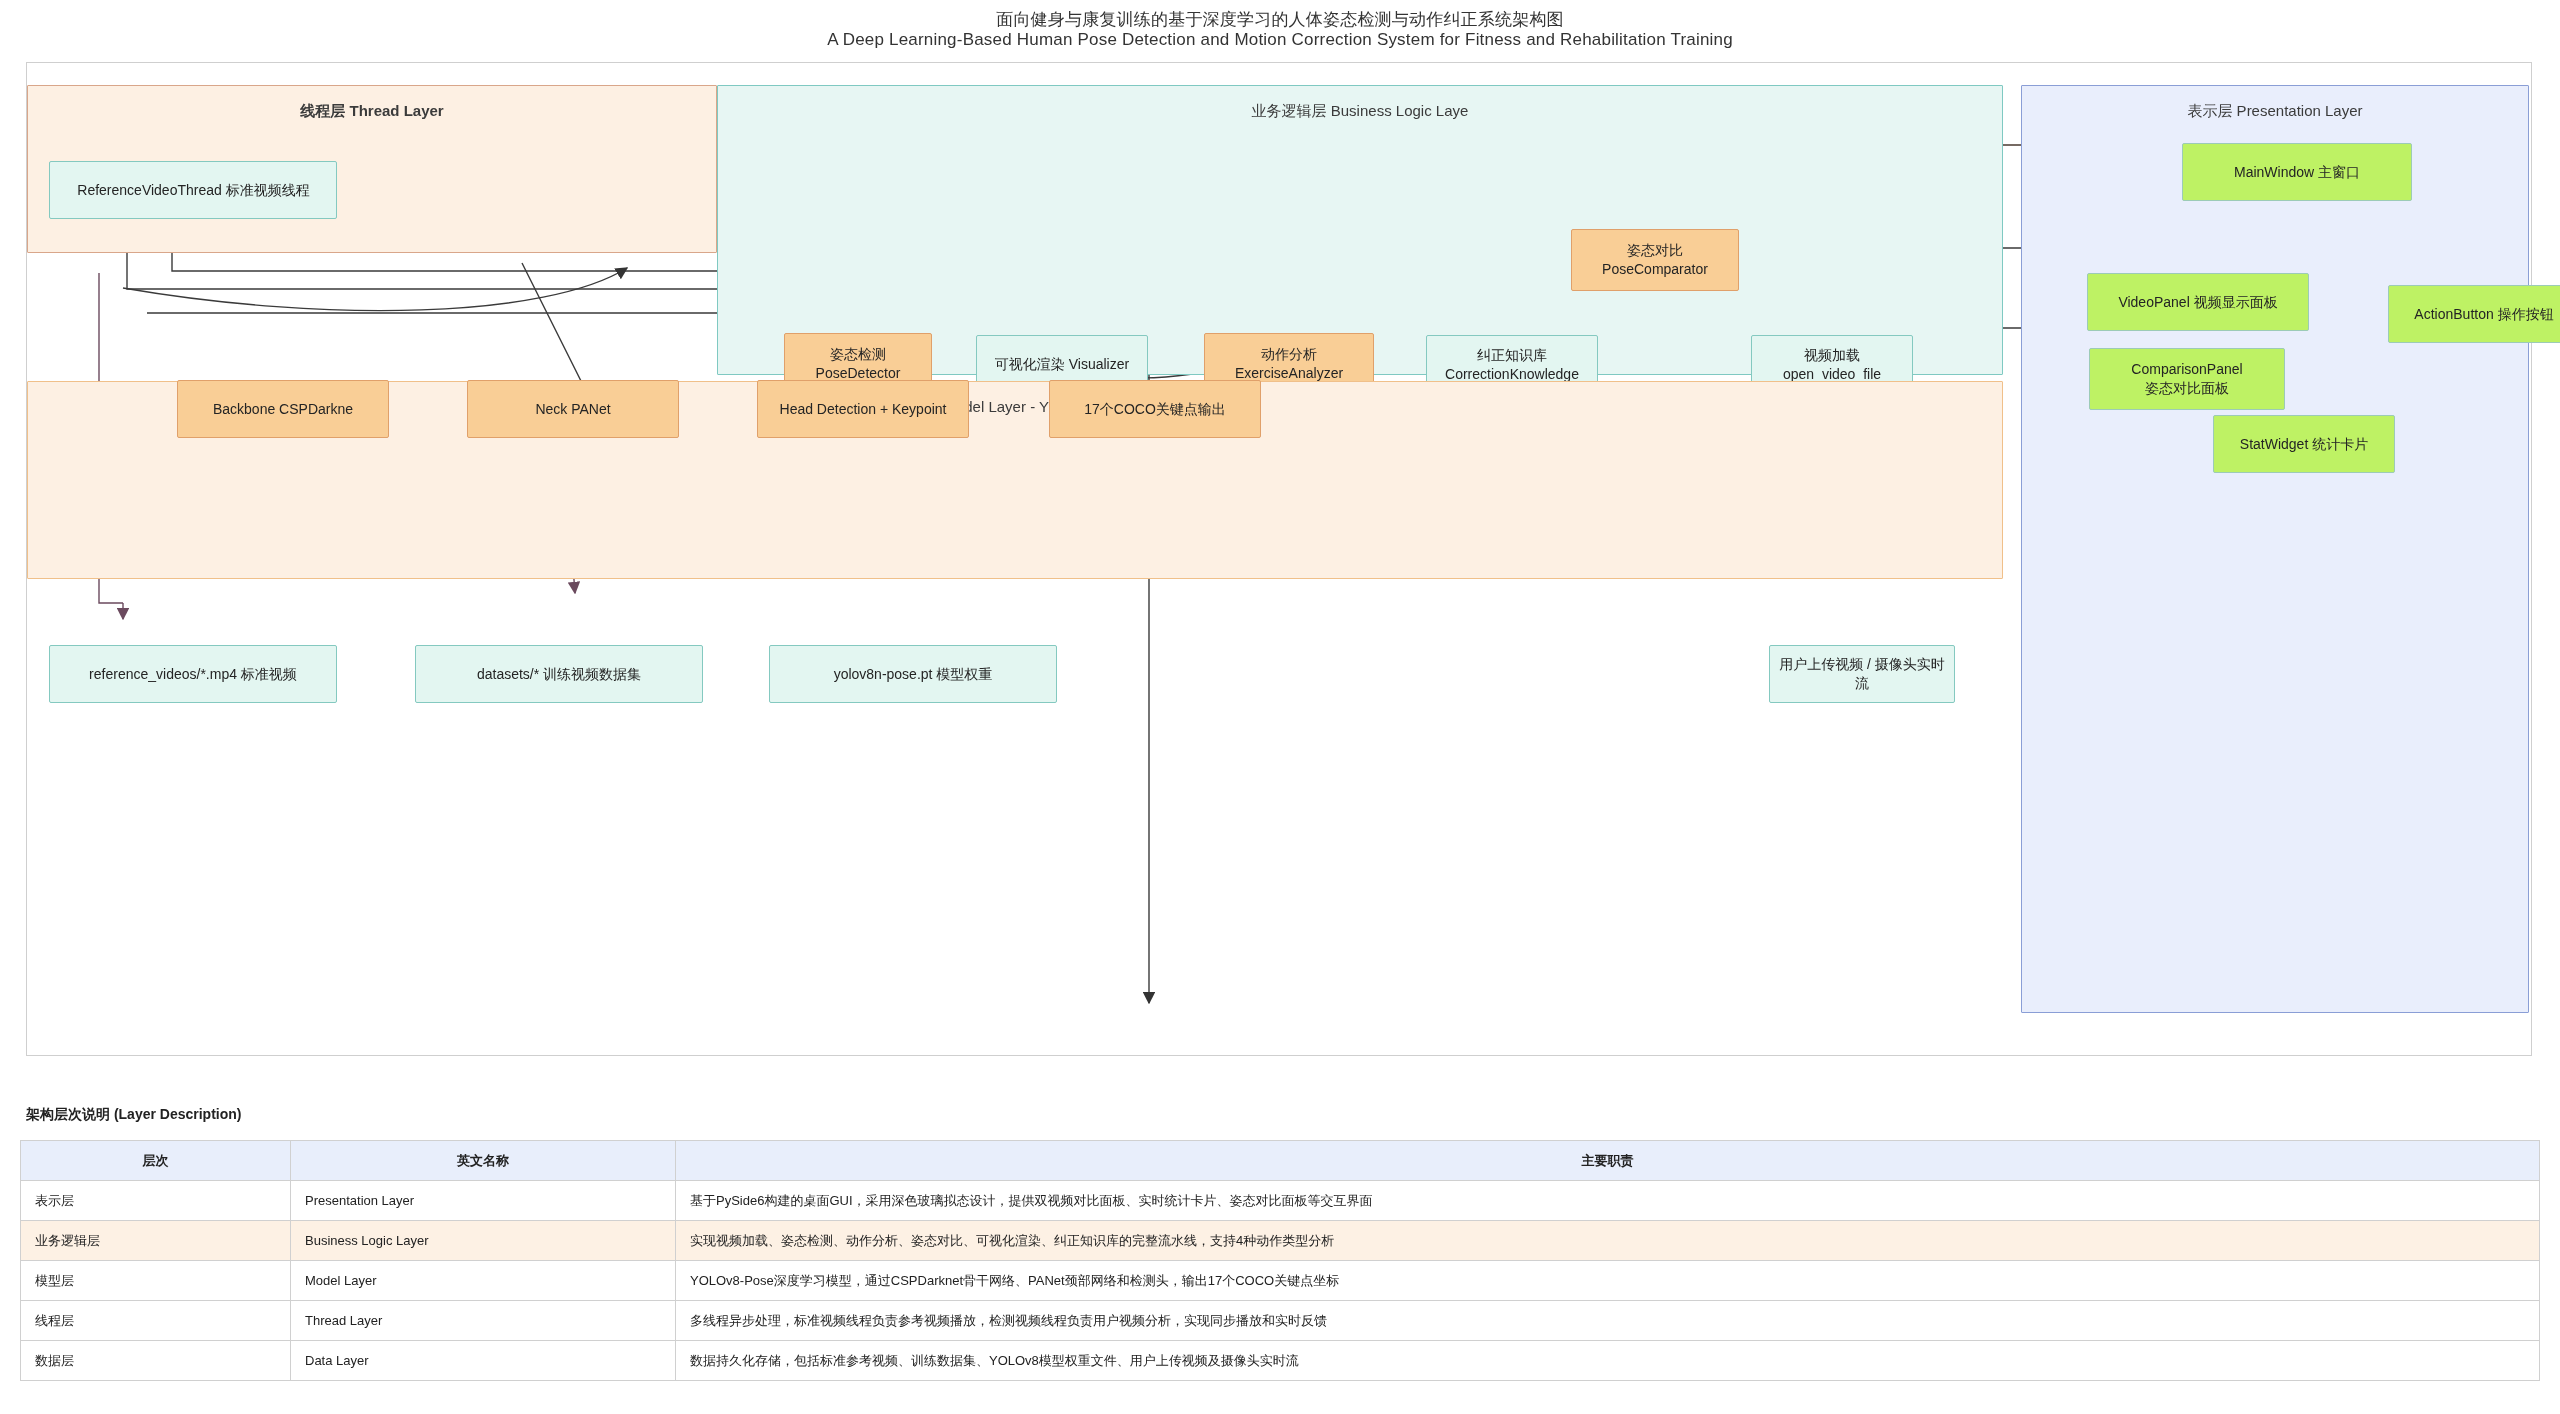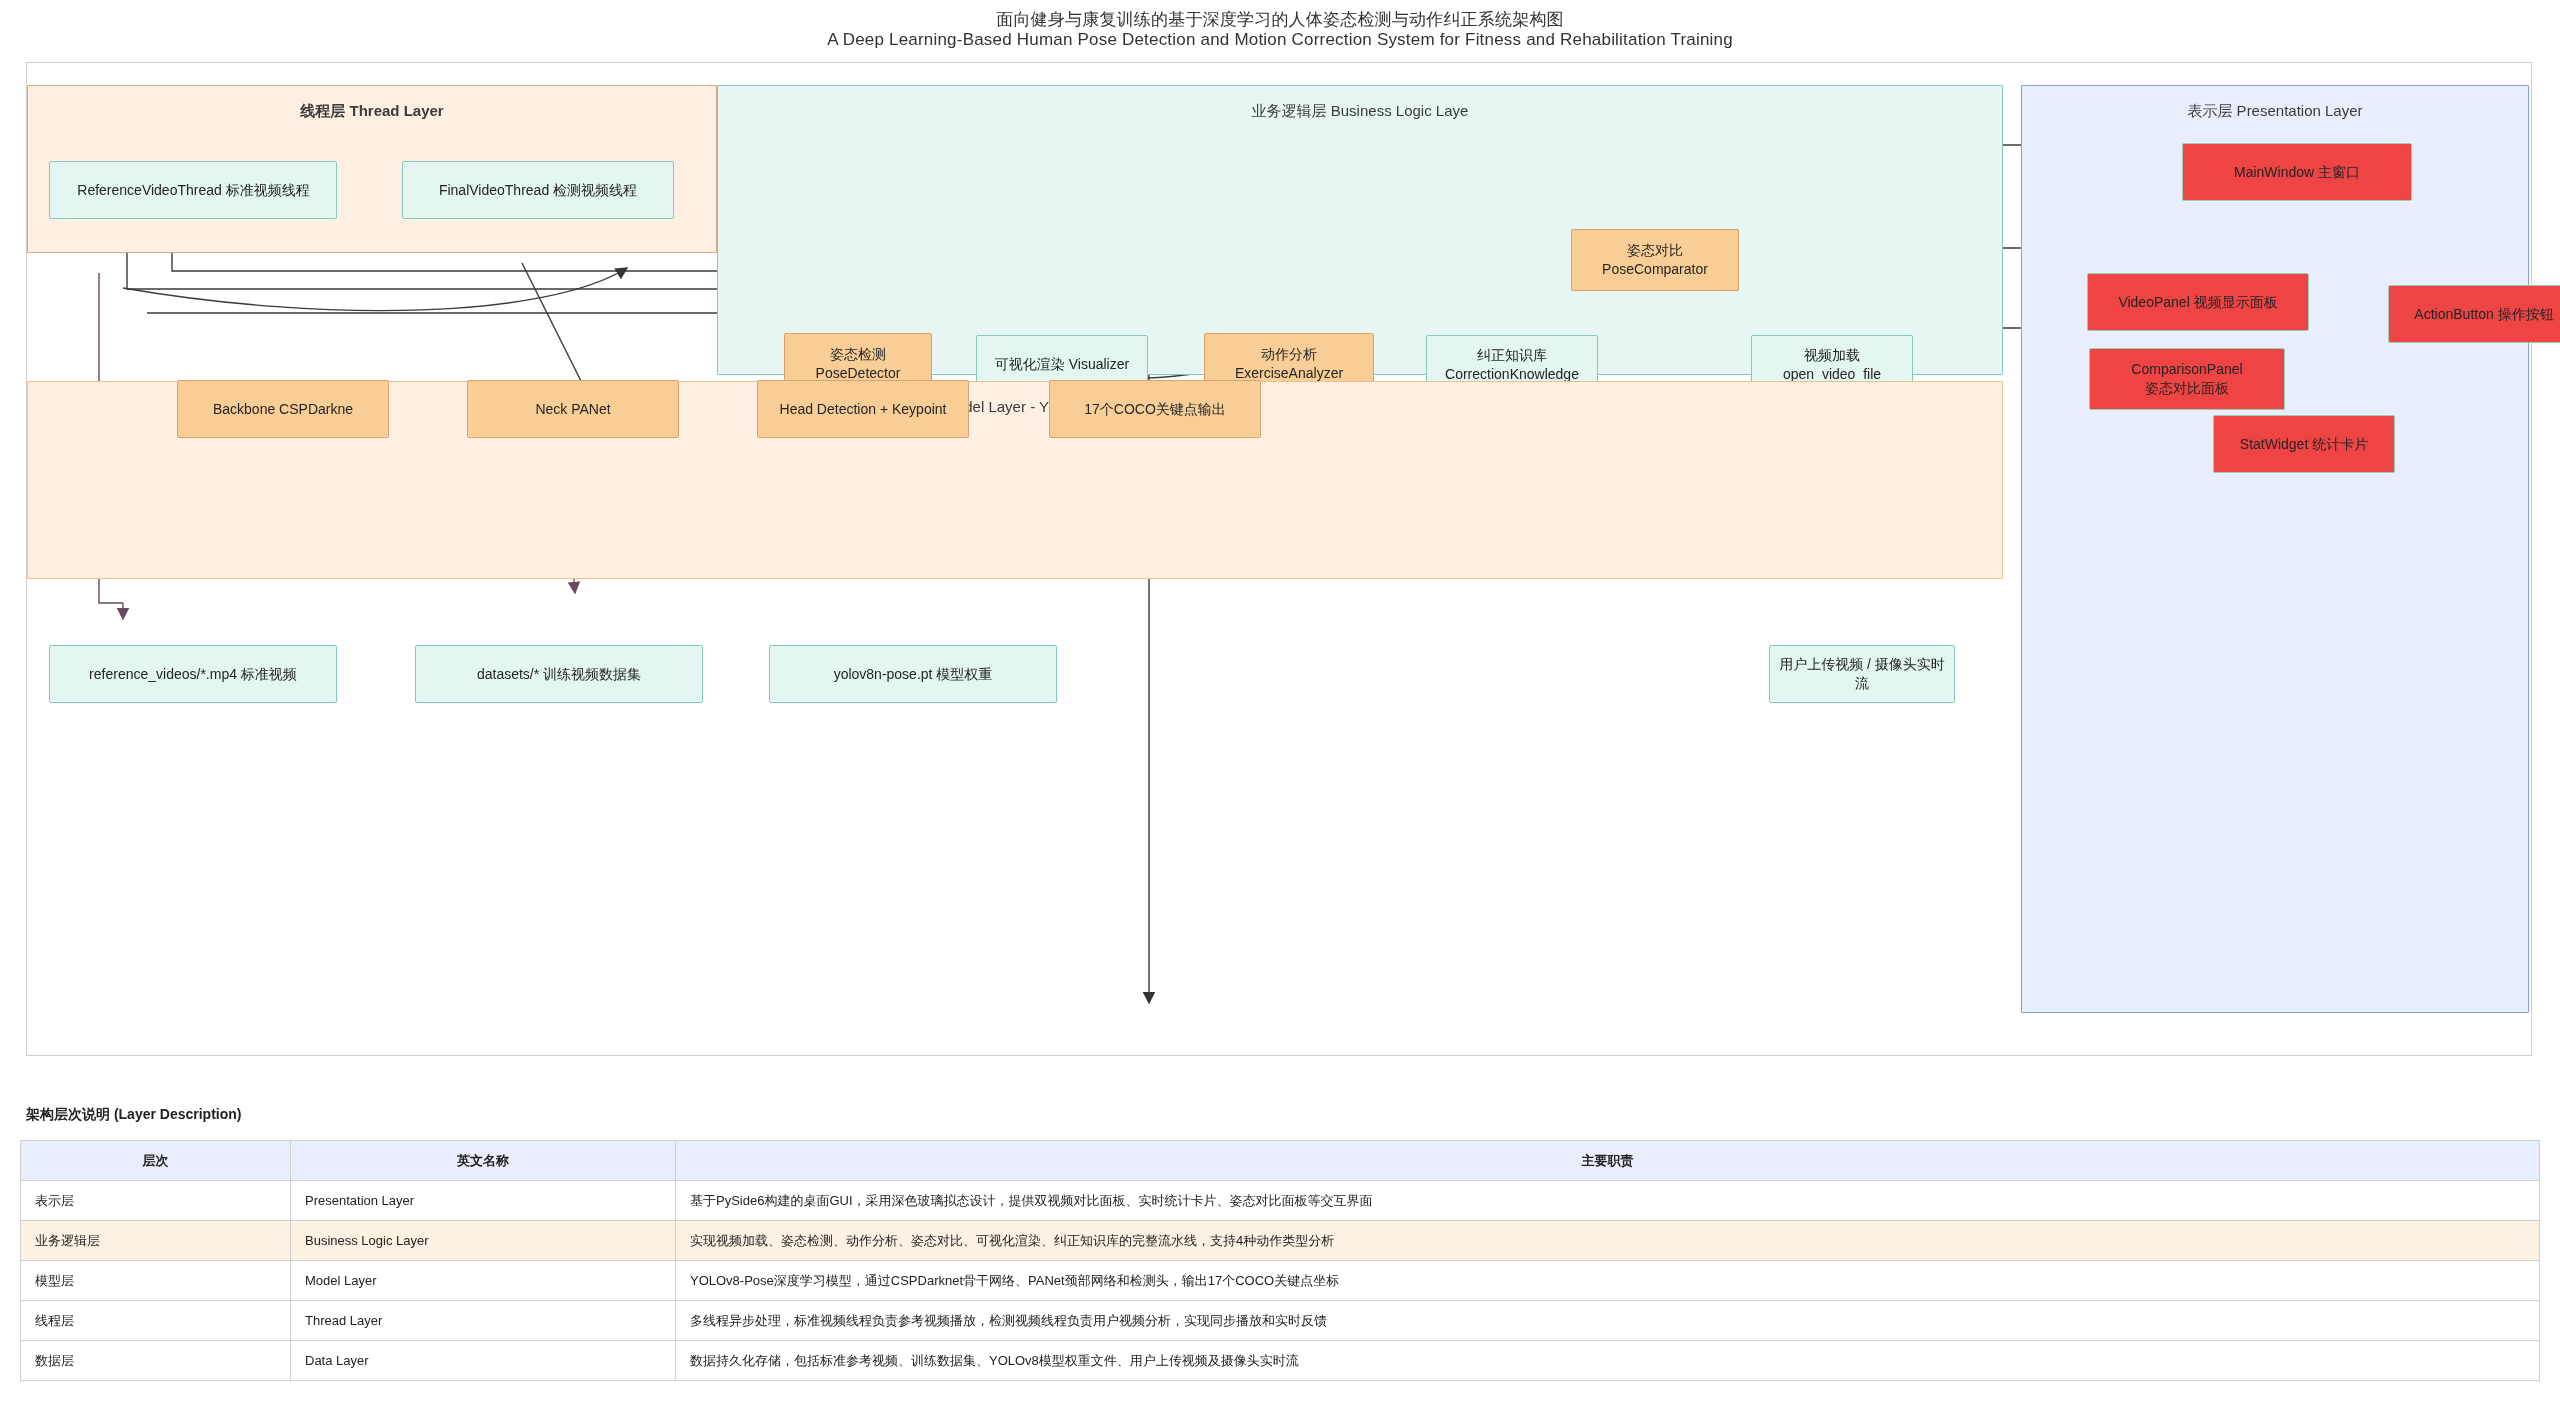--- a/index.html
+++ b/index.html
@@ -68,21 +68,21 @@
     font-size: 14px;
     line-height: 1.35;
     color: #242424;
     border: 1px solid;
     border-radius: 2px;
     padding: 4px 6px;
   }
   .node .l2 { display: block; }
   .node-mint   { background:#e3f6f1; border-color:#84c9c0; }
   .node-orange { background:#f9ce96; border-color:#e0a06a; }
-  .node-mint-d { background:#ef4444; border-color:#9ccbb7; }
+  .node-mint-d { background:#bef264; border-color:#9ccbb7; }
 
   
   .edges {
     position: absolute; left: 0; top: 0;
     width: 2506px; height: 994px;
     pointer-events: none;
   }
 
   
   .desc-heading {
@@ -186,23 +186,20 @@
     </svg>
 
     <div class="layer layer-thread" style="left:0px; top:22px; width:690px; height:168px;font-weight:bold;">
       <div class="layer-title" style="top:16px;">线程层 Thread Layer</div>
     </div>
 
     <div class="node node-mint" style="left:22px; top:98px; width:288px; height:58px;padding-left:7px;">
       <span>ReferenceVideoThread 标准视频线程</span>
     </div>
 
-    <div class="node node-mint" style="left:375px; top:98px; width:272px; height:58px;">
-      <span>FinalVideoThread 检测视频线程</span>
-    </div>
 
     <div class="layer layer-business" style="left:690px; top:22px; width:1286px; height:290px;">
       <div class="layer-title" style="top:16px;">业务逻辑层 Business Logic Laye</div>
     </div>
 
     <div class="node node-orange" style="left:757px; top:270px; width:148px; height:62px;">
       <span>姿态检测</span>
       <span class="l2">PoseDetector</span>
     </div>
 

